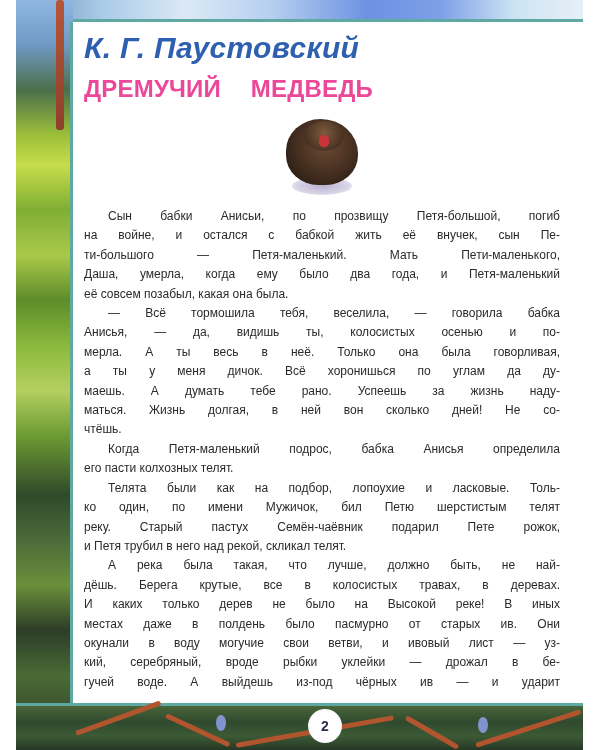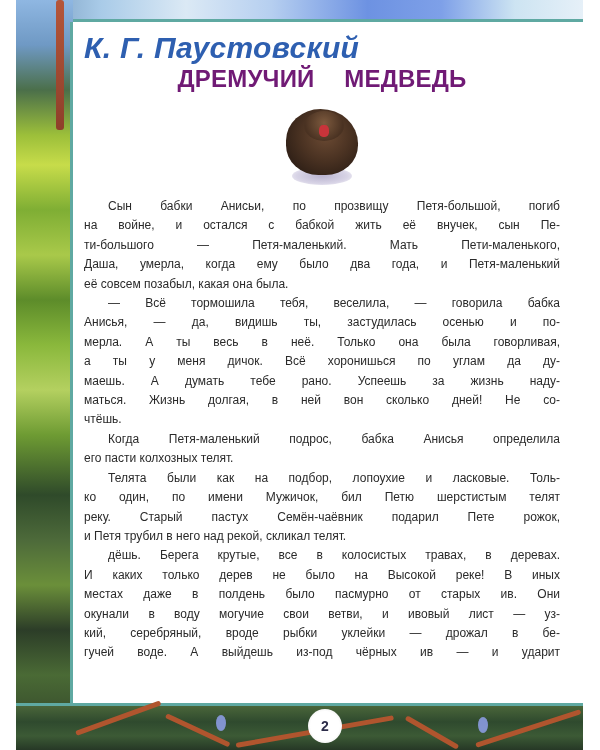--- a/index.html
+++ b/index.html
@@ -125,24 +125,24 @@
     .author {
       text-align: left;
       color: #2e5fb0;
       font-style: italic;
       font-weight: bold;
       font-size: 30px;
       margin-top: 9px;
       letter-spacing: 0.3px;
     }
     .title {
-      text-align: center;
-      color: #701a75;
+      color: #ec4899;
       font-weight: bold;
       font-size: 24px;
+      margin-top: 10px;
       word-spacing: 8px;
       letter-spacing: 0.2px;
     }
     .illustration {
       position: relative;
       width: 80px;
       height: 84px;
       margin: 12px auto 0;
     }
     .bear-body {
@@ -231,38 +231,39 @@
   <div class="body-text">
     <div class="para">
       <span class="line">Сын бабки Анисьи, по прозвищу Петя-большой, погиб</span>
       <span class="line">на войне, и остался с бабкой жить её внучек, сын Пе-</span>
       <span class="line">ти-большого — Петя-маленький. Мать Пети-маленького,</span>
       <span class="line">Даша, умерла, когда ему было два года, и Петя-маленький</span>
       <span class="line last">её совсем позабыл, какая она была.</span>
     </div>
     <div class="para">
       <span class="line">— Всё тормошила тебя, веселила, — говорила бабка</span>
-      <span class="line">Анисья, — да, видишь ты, застудилась осенью и по-</span>
+      <span class="line">Анисья, — да, видишь ты, колосистых осенью и по-</span>
       <span class="line">мерла. А ты весь в неё. Только она была говорливая,</span>
       <span class="line">а ты у меня дичок. Всё хоронишься по углам да ду-</span>
       <span class="line">маешь. А думать тебе рано. Успеешь за жизнь наду-</span>
       <span class="line">маться. Жизнь долгая, в ней вон сколько дней! Не со-</span>
       <span class="line last">чтёшь.</span>
     </div>
     <div class="para">
       <span class="line">Когда Петя-маленький подрос, бабка Анисья определила</span>
       <span class="line last">его пасти колхозных телят.</span>
     </div>
     <div class="para">
       <span class="line">Телята были как на подбор, лопоухие и ласковые. Толь-</span>
       <span class="line">ко один, по имени Мужичок, бил Петю шерстистым телят</span>
       <span class="line">реку. Старый пастух Семён-чаёвник подарил Пете рожок,</span>
       <span class="line last">и Петя трубил в него над рекой, скликал телят.</span>
     </div>
     <div class="para">
+      <span class="line">А река была такая, что лучше, должно быть, не най-</span>
       <span class="line">дёшь. Берега крутые, все в колосистых травах, в деревах.</span>
       <span class="line">И каких только дерев не было на Высокой реке! В иных</span>
       <span class="line">местах даже в полдень было пасмурно от старых ив. Они</span>
       <span class="line">окунали в воду могучие свои ветви, и ивовый лист — уз-</span>
       <span class="line">кий, серебряный, вроде рыбки уклейки — дрожал в бе-</span>
       <span class="line">гучей воде. А выйдешь из-под чёрных ив — и ударит</span>
     </div>
   </div>
 </div>
 

